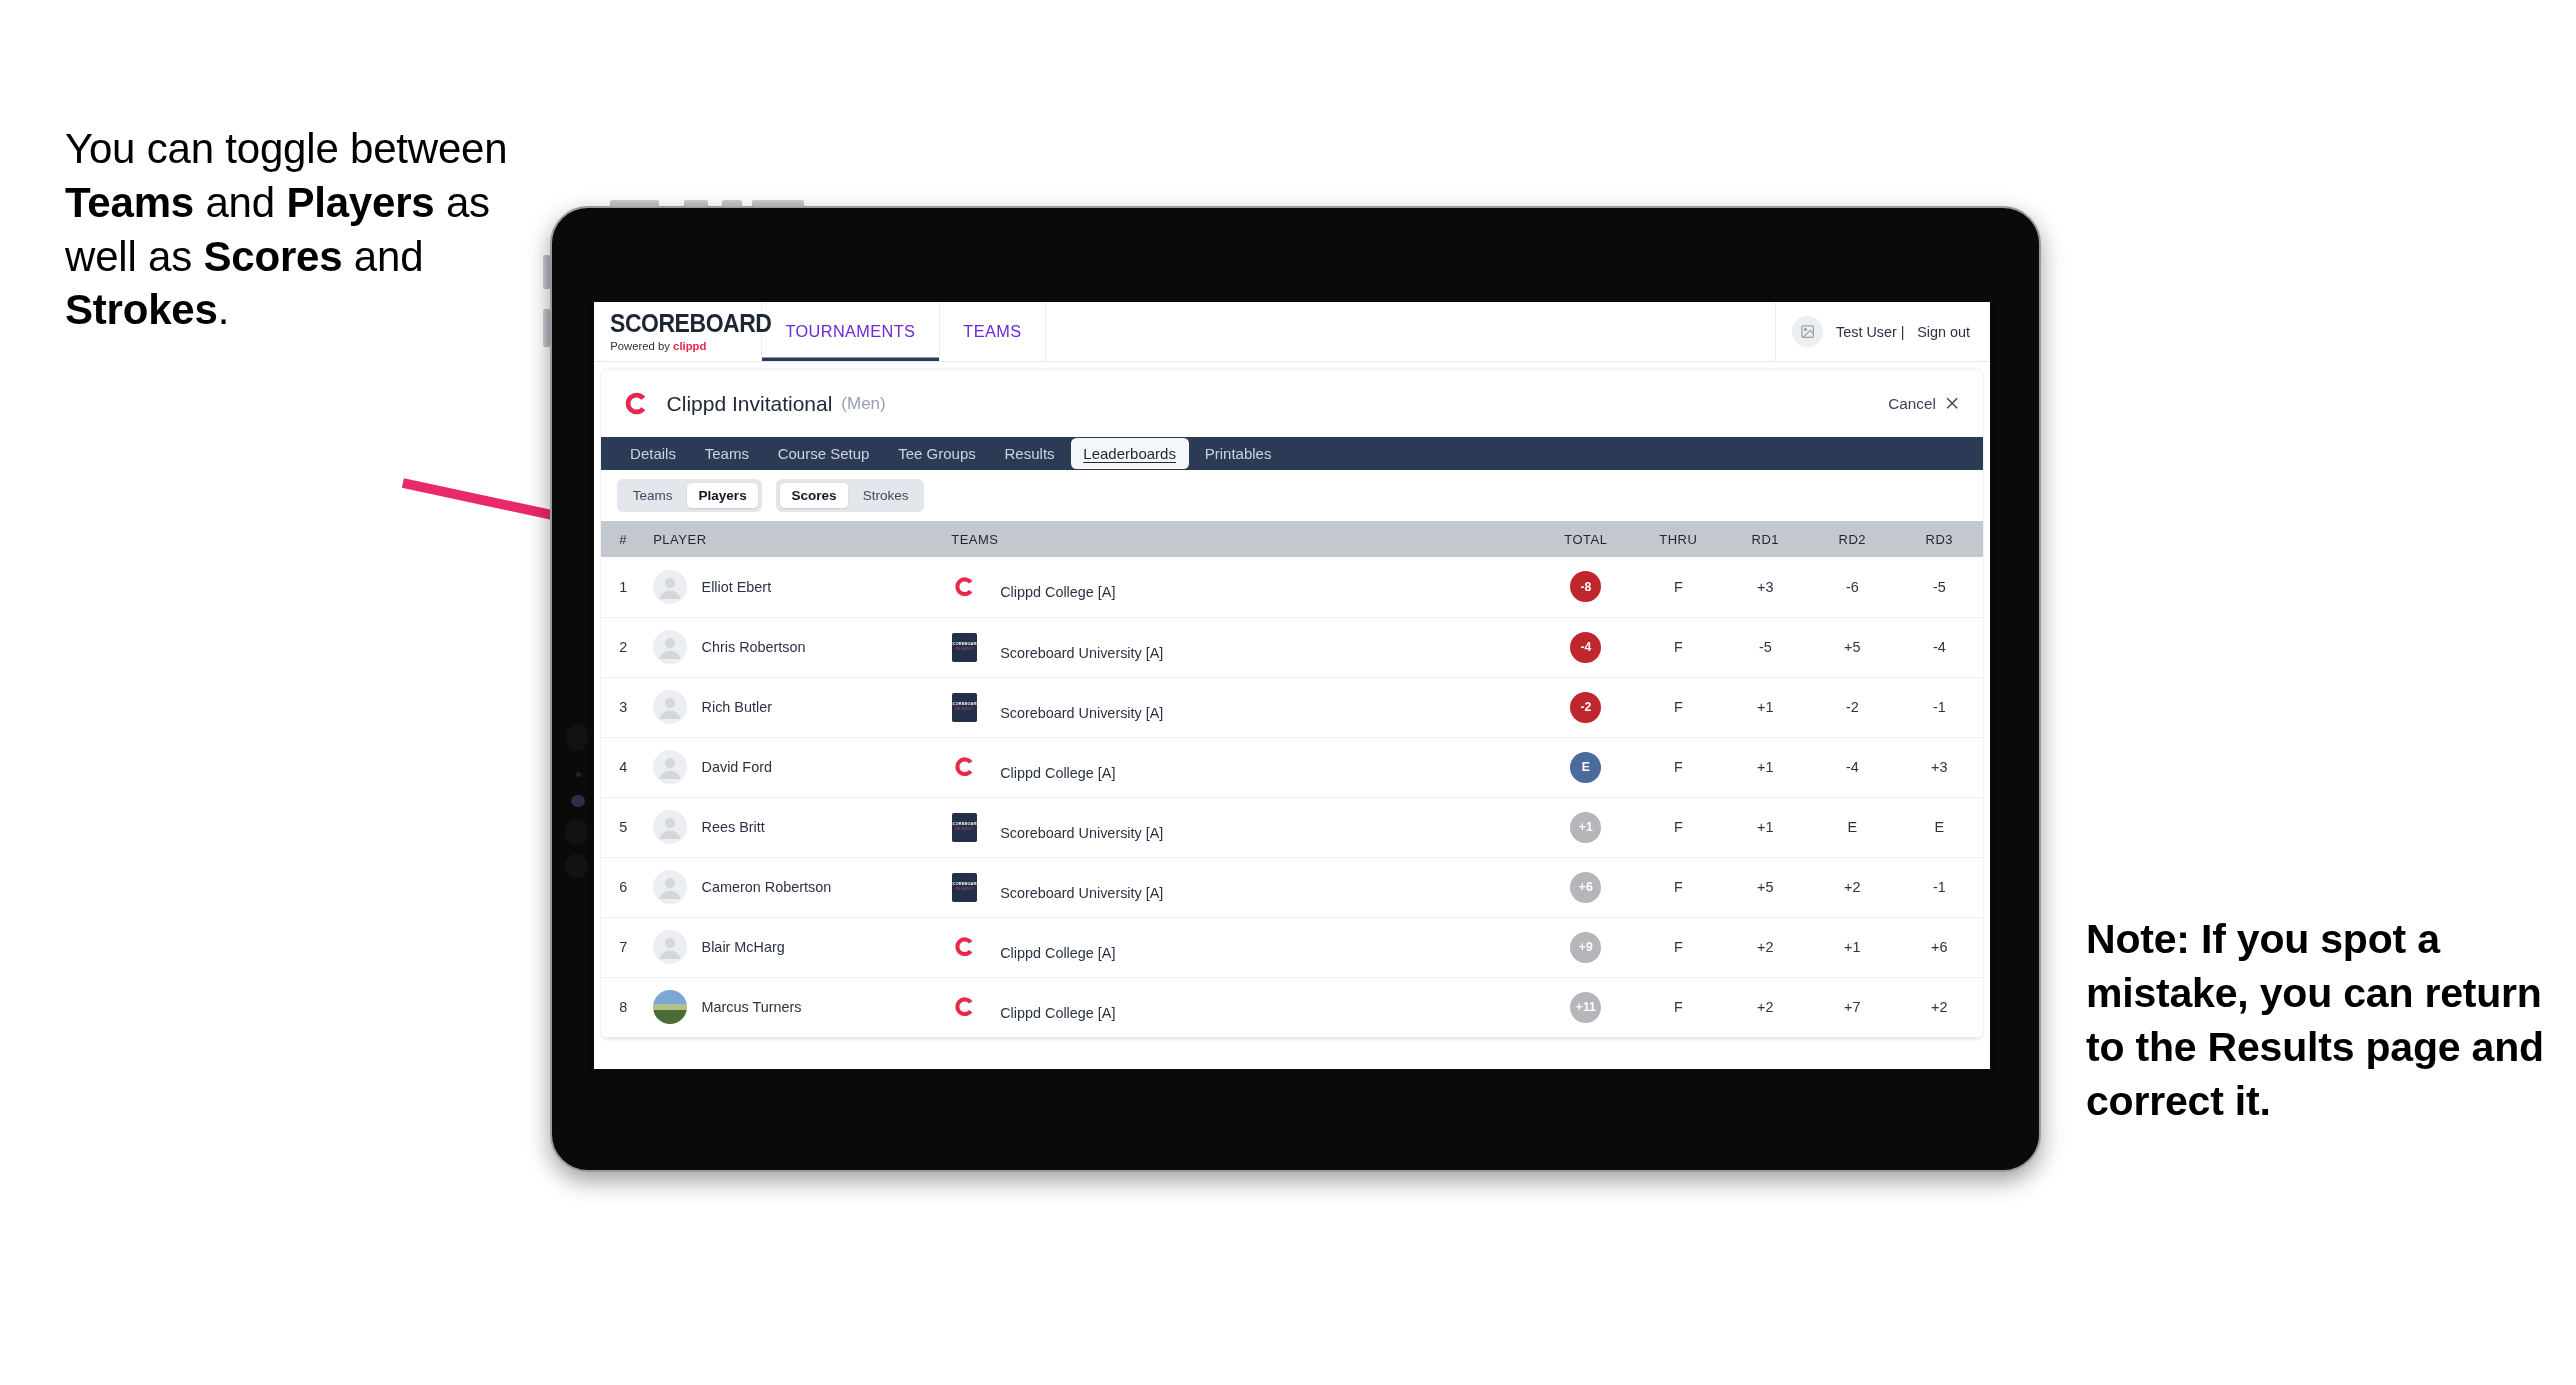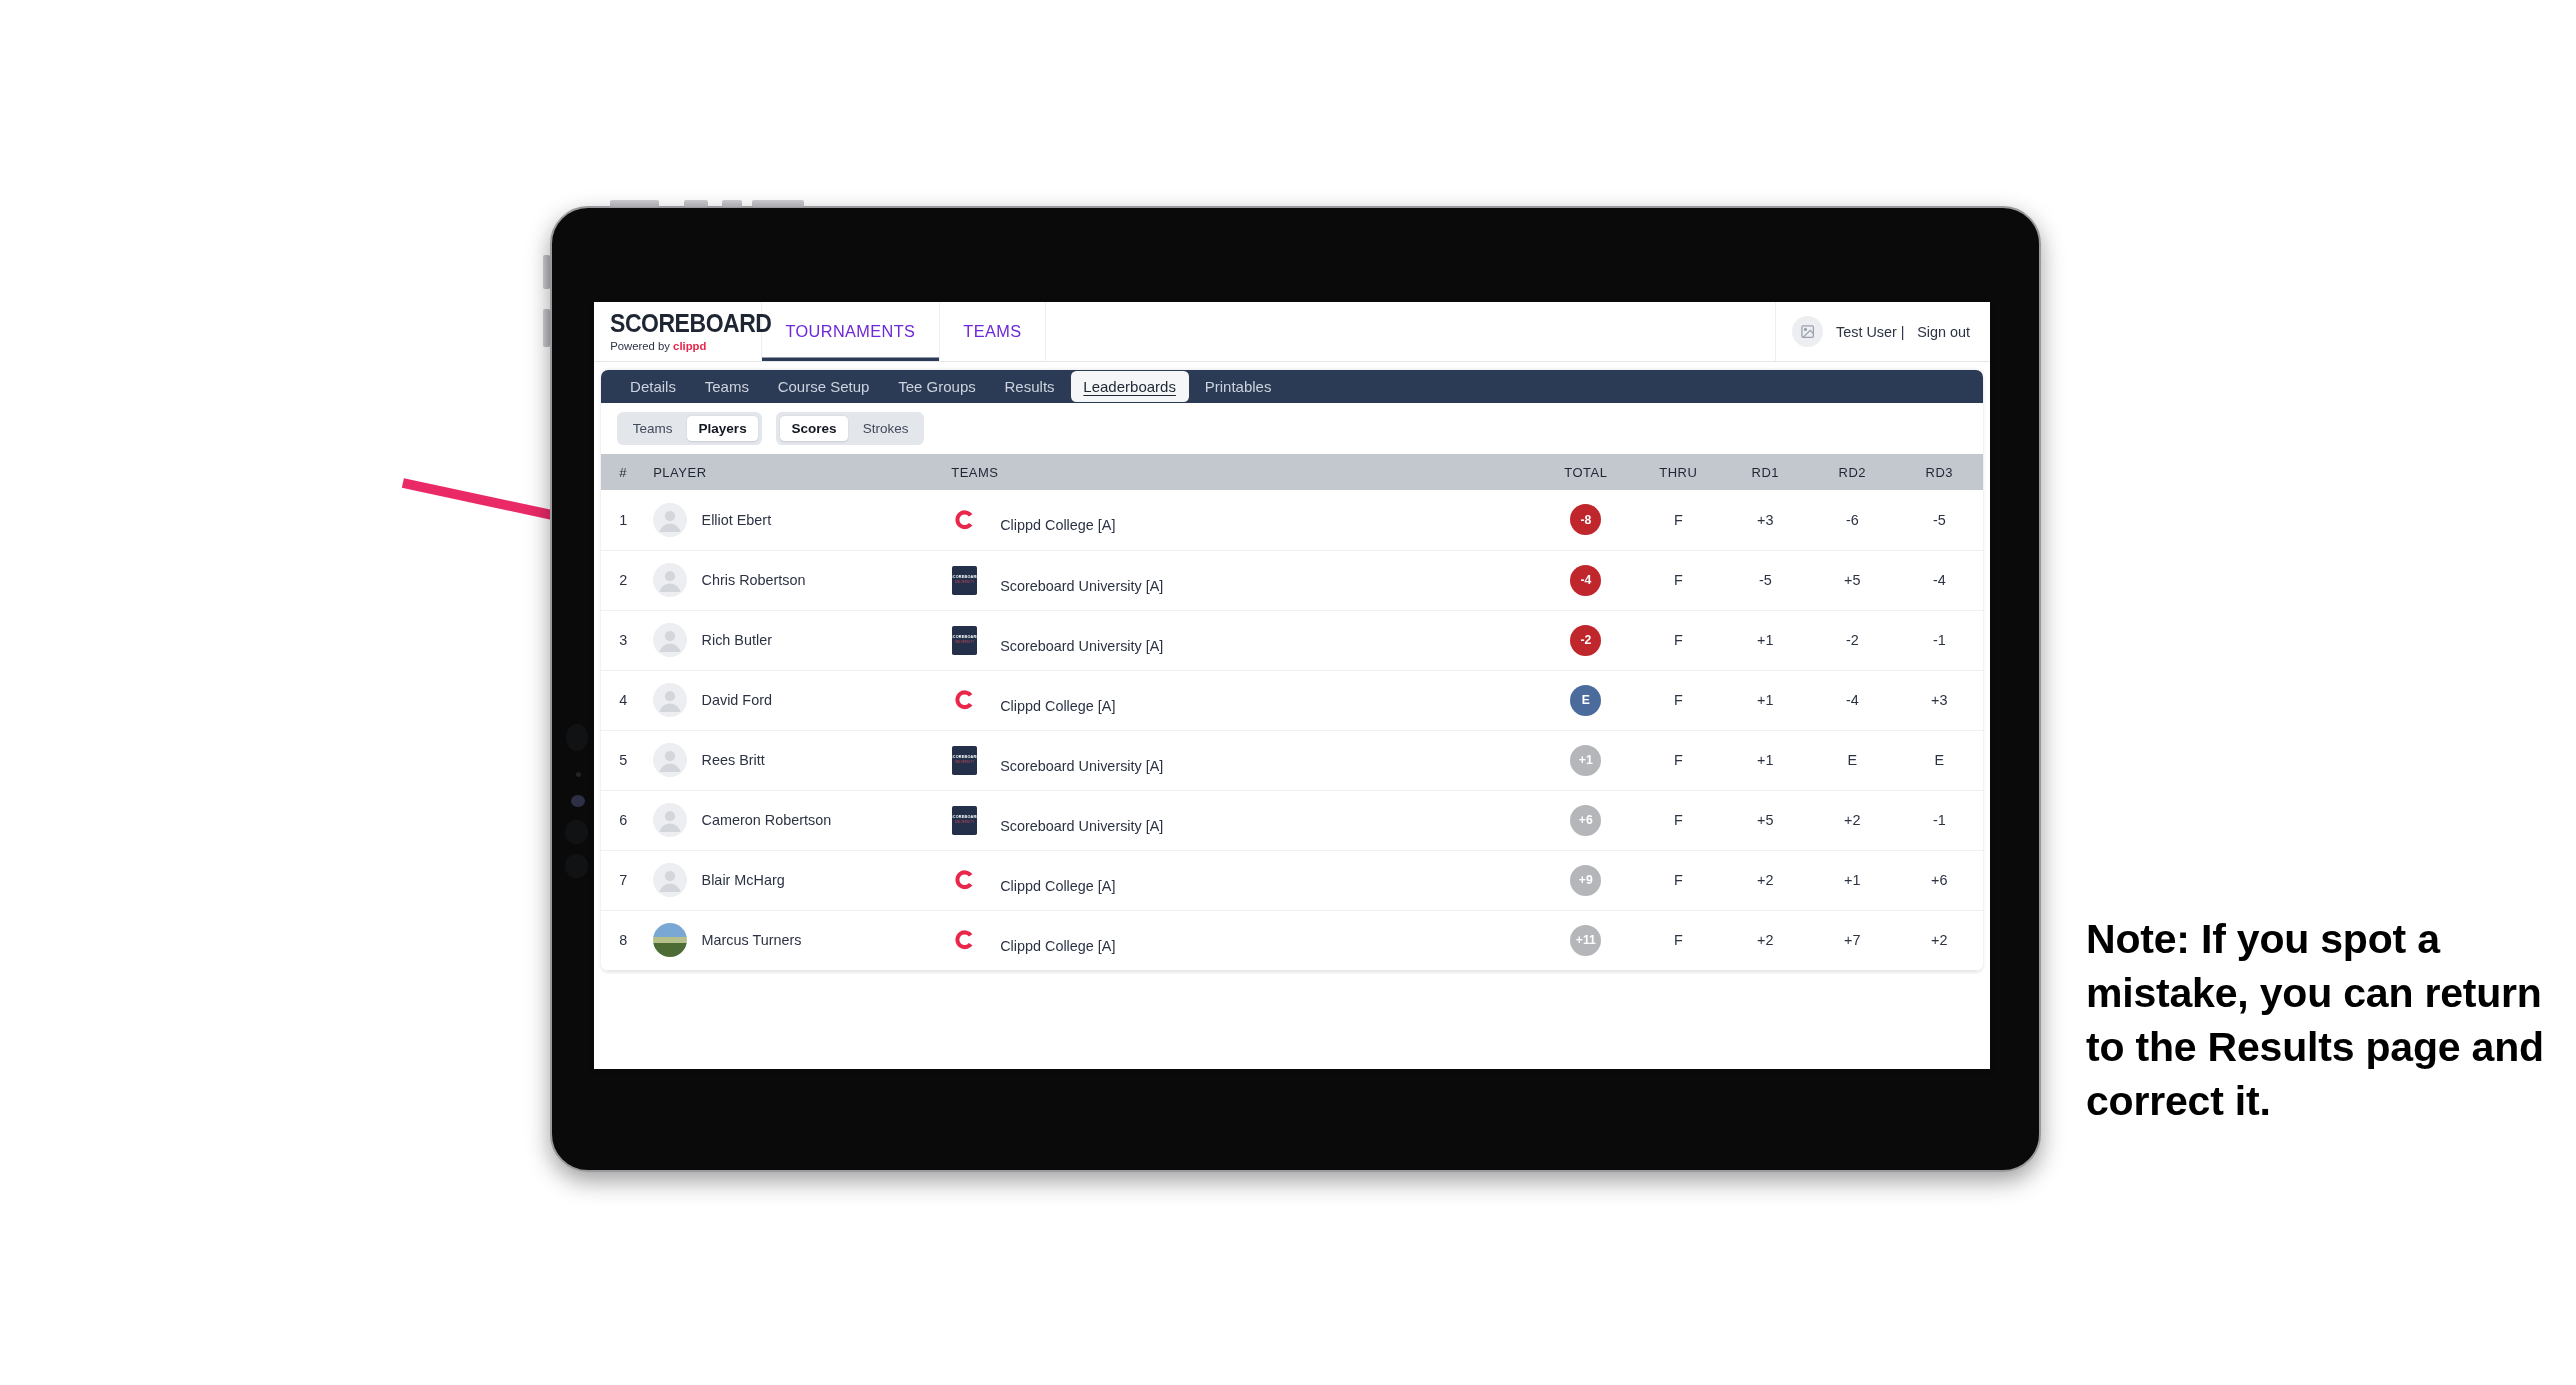--- a/index.html
+++ b/index.html
@@ -177,20 +177,23 @@
   }
   .b-red { background:#c0272d; }
   .b-blue { background:#4a6b9c; }
   .b-gray { background:#b4b6b9; }
 </style>
 </head>
 <body>
 
 <div class="page">
 
+  <div class="anno-left">
+    <span id="left-anno"><span>You can toggle between </span><b>Teams</b><span> and </span><b>Players</b><span> as well as </span><b>Scores</b><span> and </span><b>Strokes</b><span>.</span></span>
+  </div>
 
   <svg class="arrow-svg" viewBox="0 0 290 110">
     <defs>
         <marker id="ah" markerWidth="6" markerHeight="6" refX="1.4" refY="3" orient="auto">
       <path d="M0,0 L6,3 L0,6 L1.6,3 Z" fill="#ea2a67"></path>
         </marker>
       </defs>
     <line x1="6" y1="20" x2="258" y2="74" stroke="#ea2a67" stroke-width="11" marker-end="url(#ah)"></line>
   </svg>
 
@@ -232,20 +235,35 @@
               <circle cx="8.5" cy="8.5" r="1.5" fill="#9aa1ad"></circle>
               <path d="M21 15l-5-5L5 21"></path>
             </svg>
           </div>
           <span>Test User |</span>
           <span class="signout">Sign out</span>
         </div>
       </div>
 
       <div class="tcard">
+        <div class="thead">
+          <div class="c-logo">
+            <svg width="27" height="27" viewBox="0 0 40 40">
+              <path d="M33 10.5A16 16 0 1 0 33 29.5L27 25.5A9 9 0 1 1 27 14.5Z" fill="#e8274b"></path>
+            </svg>
+          </div>
+          <div class="t-name">Clippd Invitational</div>
+          <div class="t-gender">(Men)</div>
+          <div class="cancel">
+            <span>Cancel</span>
+            <svg width="14.4" height="14.4" viewBox="0 0 20 20" stroke="#3a4253" stroke-width="1.9">
+              <path d="M3 3 L17 17 M17 3 L3 17"></path>
+            </svg>
+          </div>
+        </div>
 
         <div class="secbar">
           <div class="sectab"><span>Details</span></div>
           <div class="sectab"><span>Teams</span></div>
           <div class="sectab"><span>Course Setup</span></div>
           <div class="sectab"><span>Tee Groups</span></div>
           <div class="sectab"><span>Results</span></div>
           <div class="sectab active"><span>Leaderboards</span></div>
           <div class="sectab"><span>Printables</span></div>
         </div>

